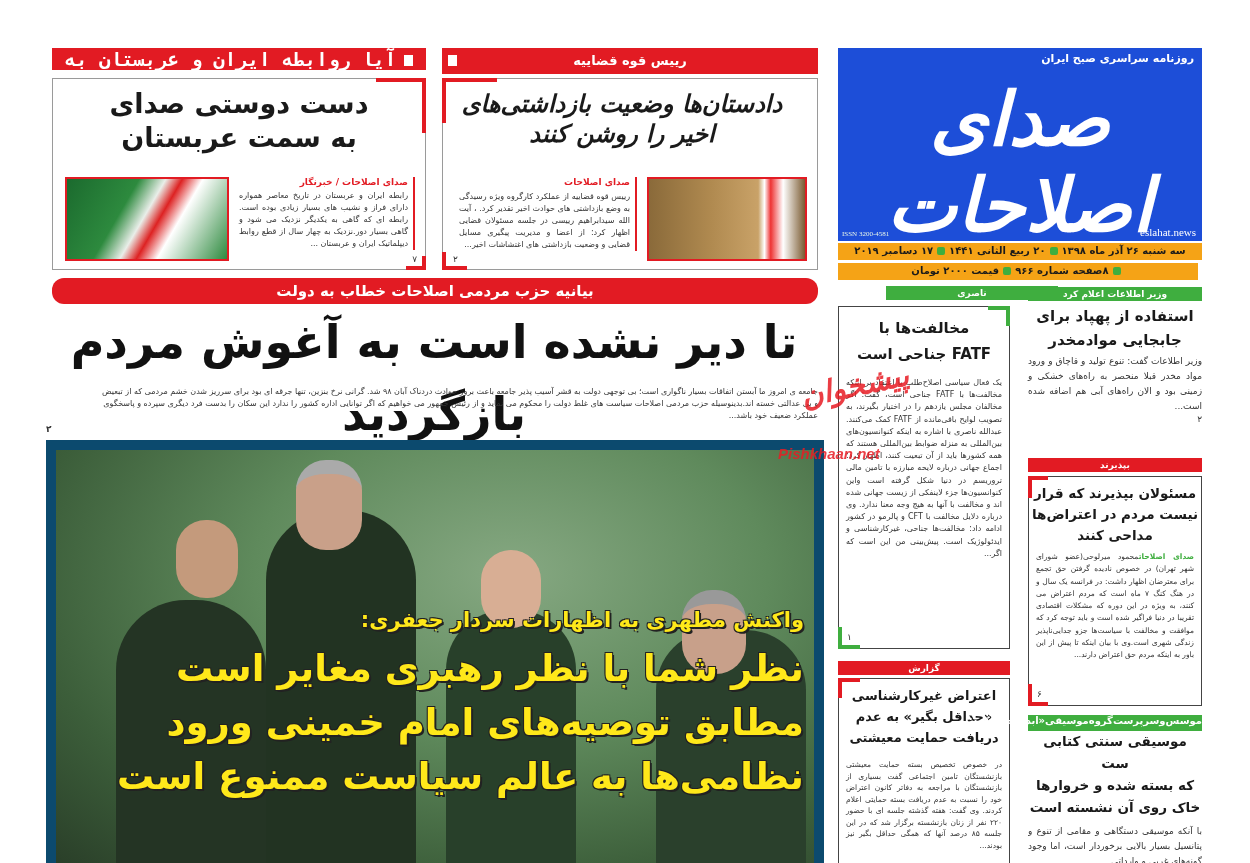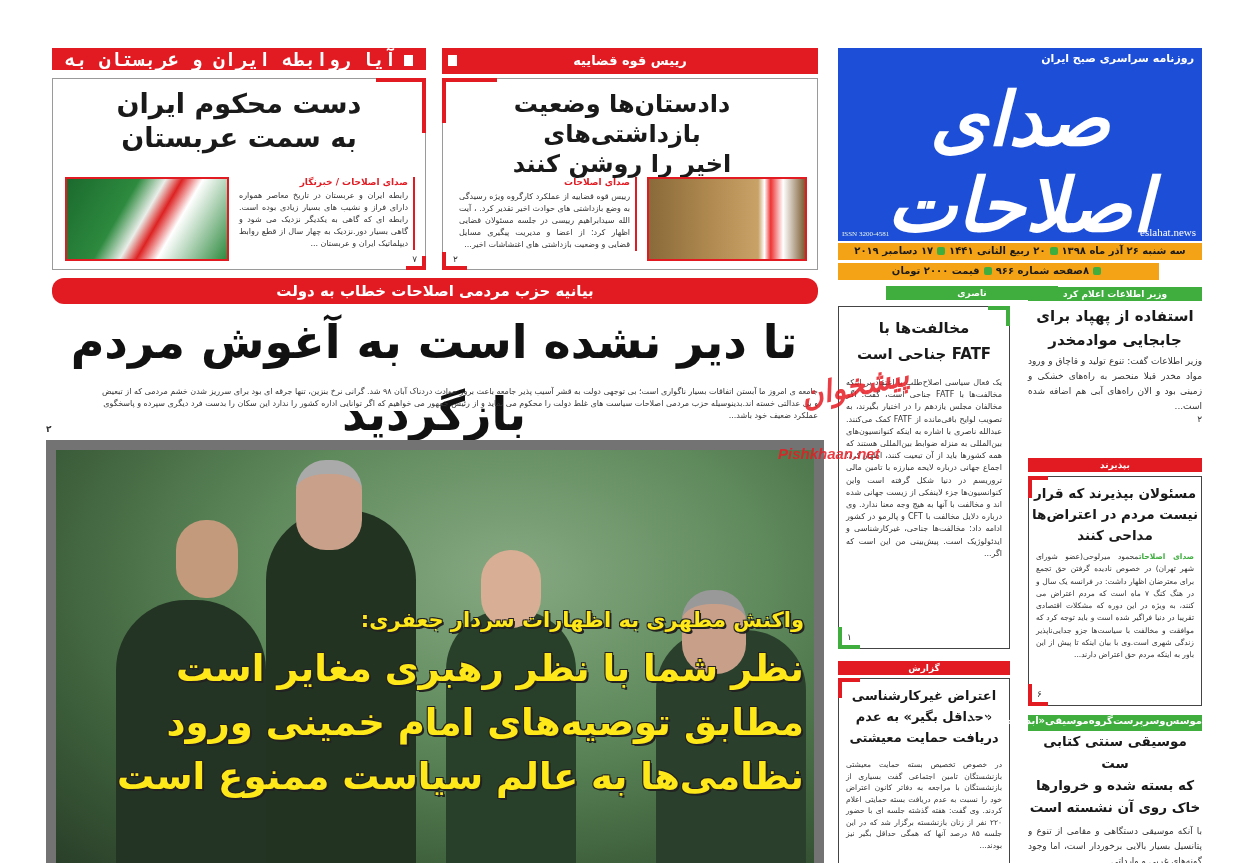--- a/index.html
+++ b/index.html
@@ -40,51 +40,51 @@
 
 <div class="abs mast">
   <div class="mast-tag">روزنامه سراسری صبح ایران</div>
   <div class="mast-logo">صدای اصلاحات</div>
   <div class="mast-issn">ISSN 3200-4581</div>
   <div class="mast-url">eslahat.news</div>
 </div>
 <div class="abs orange-strip" style="left:838px; top:243px; width:364px; height:17px;">
   <span>سه شنبه ۲۶ آذر ماه ۱۳۹۸</span><span class="dot"></span><span>۲۰ ربیع الثانی ۱۴۴۱</span><span class="dot"></span><span>۱۷ دسامبر ۲۰۱۹</span>
 </div>
-<div class="abs orange-strip" style="left:838px; top:263px; width:321px; height:17px;">
+<div class="abs orange-strip" style="left:838px; top:263px; width:360px; height:17px;">
   <span class="dot"></span><span>۸صفحه شماره ۹۶۶</span><span class="dot"></span><span>قیمت ۲۰۰۰ تومان</span>
 </div>
 
 <div class="abs redbar" style="left:52px; top:48px; width:374px; height:22px; font-size:19px; line-height:26px;font-family:Liberation Mono, monospace;">
   <span style="display:inline-block;width:9px;height:11px;background:#fff;margin-left:8px;vertical-align:middle;"></span><span>آیا روابطه ایران و عربستان به سمت بهبود خواهد رفت؟</span>
 </div>
 <div class="abs box" style="left:52px; top:78px; width:374px; height:192px;">
   <div class="abs corner-red-tr" style="right:-1px; top:-1px; width:50px; height:55px; border-left:none; border-bottom:none;"></div>
   <div class="abs corner-red-tr" style="right:-1px; bottom:-1px; width:20px; height:14px; border-top:none; border-right:4px solid #e21b23; border-bottom:4px solid #e21b23;"></div>
   <div class="abs h-big" style="left:0; right:0; top:8px; font-size:27px;">
-    <div>دست محکوم ایران</div>
+    <div>دست دوستی صدای</div>
     <div>به سمت عربستان</div>
   </div>
   <div class="abs" style="right:10px; top:98px; width:176px; border-right:2px solid #e21b23; padding-right:5px;">
     <div class="byline">صدای اصلاحات / خبرنگار</div>
     <div class="body-txt" style="margin-top:3px;">رابطه ایران و عربستان در تاریخ معاصر همواره دارای فراز و نشیب های بسیار زیادی بوده است. رابطه ای که گاهی به یکدیگر نزدیک می شود و گاهی بسیار دور.نزدیک به چهار سال از قطع روابط دیپلماتیک ایران و عربستان ...</div>
   </div>
   <div class="abs photo-flags" style="left:12px; top:98px; width:164px; height:84px; border:2px solid #e21b23;"></div>
   <div class="abs pagenum" style="right:8px; bottom:5px;">۷</div>
 </div>
 
 <div class="abs redbar" style="left:442px; top:48px; width:376px; height:26px; font-size:13px; line-height:26px;">
   <span>رییس قوه قضاییه</span>
   <span class="abs" style="left:6px; top:7px; width:9px; height:11px; background:#fff;"></span>
 </div>
 <div class="abs box" style="left:442px; top:78px; width:376px; height:192px;">
 
   <div class="abs" style="left:-1px; top:-1px; width:55px; height:45px; border-top:4px solid #e21b23; border-left:4px solid #e21b23;"></div>
   <div class="abs" style="left:-1px; bottom:-1px; width:25px; height:18px; border-bottom:4px solid #e21b23; border-left:4px solid #e21b23;"></div>
-  <div class="abs h-big" style="left:0; right:16px; top:10px; font-size:24px;">
+  <div class="abs h-big" style="left:0; right:16px; top:10px; font-size:24px;font-style:italic;">
     <div>دادستان‌ها وضعیت بازداشتی‌های</div>
     <div>اخیر را روشن کنند</div>
   </div>
   <div class="abs photo-raisi" style="right:10px; top:98px; width:160px; height:84px; border:2px solid #e21b23;"></div>
   <div class="abs" style="left:16px; top:98px; width:178px; border-right:2px solid #e21b23; padding-right:5px;">
     <div class="byline">صدای اصلاحات</div>
     <div class="body-txt" style="margin-top:4px;">رییس قوه قضاییه از عملکرد کارگروه ویژه رسیدگی به وضع بازداشتی های حوادث اخیر تقدیر کرد. ، آیت الله سیدابراهیم رییسی در جلسه مسئولان قضایی اظهار کرد: از اعضا و مدیریت پیگیری مسایل قضایی و وضعیت بازداشتی های اغتشاشات اخیر...</div>
   </div>
   <div class="abs pagenum" style="left:10px; bottom:5px;">۲</div>
 </div>
@@ -92,21 +92,21 @@
 <div class="abs redbar" style="left:52px; top:278px; width:766px; height:26px; border-radius:12px; font-size:15px; line-height:26px;">بیانیه حزب مردمی اصلاحات خطاب به دولت</div>
 
 <div class="abs" style="left:44px; top:306px; width:780px; text-align:center; font-size:46px; font-weight:bold; color:#111; line-height:72px; letter-spacing:-1px;">تا دیر نشده است به آغوش مردم بازگردید</div>
 <div class="abs" style="left:60px; top:386px; width:758px; font-size:8px; line-height:12px; color:#333; text-align:justify;">
   <div>جامعه ی امروز ما آبستن اتفاقات بسیار ناگواری است؛ بی توجهی دولت به قشر آسیب پذیر جامعه باعث بروز حوادث دردناک آبان ۹۸ شد. گرانی نرخ بنزین، تنها جرقه ای بود برای سرریز شدن خشم مردمی که از تبعیض</div>
   <div>و بی عدالتی خسته اند.بدینوسیله حزب مردمی اصلاحات سیاست های غلط دولت را محکوم می نماید و از رئیس جمهور می خواهیم که اگر توانایی اداره کشور را ندارد این سکان را بدست فرد دیگری سپرده و پاسخگوی</div>
   <div>عملکرد ضعیف خود باشد...</div>
 </div>
 <div class="abs pagenum" style="left:46px; top:424px; font-weight:bold;">۲</div>
 
-<div class="abs" style="left:46px; top:440px; width:778px; height:423px; background:#737373;">
+<div class="abs" style="left:46px; top:440px; width:778px; height:423px; background:#0c4a6e;">
   <div class="abs main-photo" style="left:10px; top:10px; right:10px; bottom:0;">
 
     <div class="abs" style="left:60px; top:150px; width:150px; height:280px; background:#243424; border-radius:70px 70px 0 0;"></div>
     <div class="abs" style="left:120px; top:70px; width:62px; height:78px; background:#c49a7c; border-radius:30px;"></div>
     <div class="abs" style="left:210px; top:60px; width:150px; height:360px; background:#223322; border-radius:70px 70px 0 0;"></div>
     <div class="abs" style="left:240px; top:10px; width:66px; height:90px; background:#c9a089; border-radius:30px; border-top:14px solid #aaa;"></div>
     <div class="abs" style="left:390px; top:160px; width:130px; height:260px; background:#28402a; border-radius:60px 60px 0 0;"></div>
     <div class="abs" style="left:425px; top:100px; width:60px; height:78px; background:#d8ae94; border-radius:30px;"></div>
     <div class="abs" style="left:600px; top:180px; width:150px; height:240px; background:#2a402c; border-radius:60px 60px 0 0;"></div>
     <div class="abs" style="left:626px; top:140px; width:64px; height:84px; background:#c8a08a; border-radius:30px; border-top:14px solid #999;"></div>

